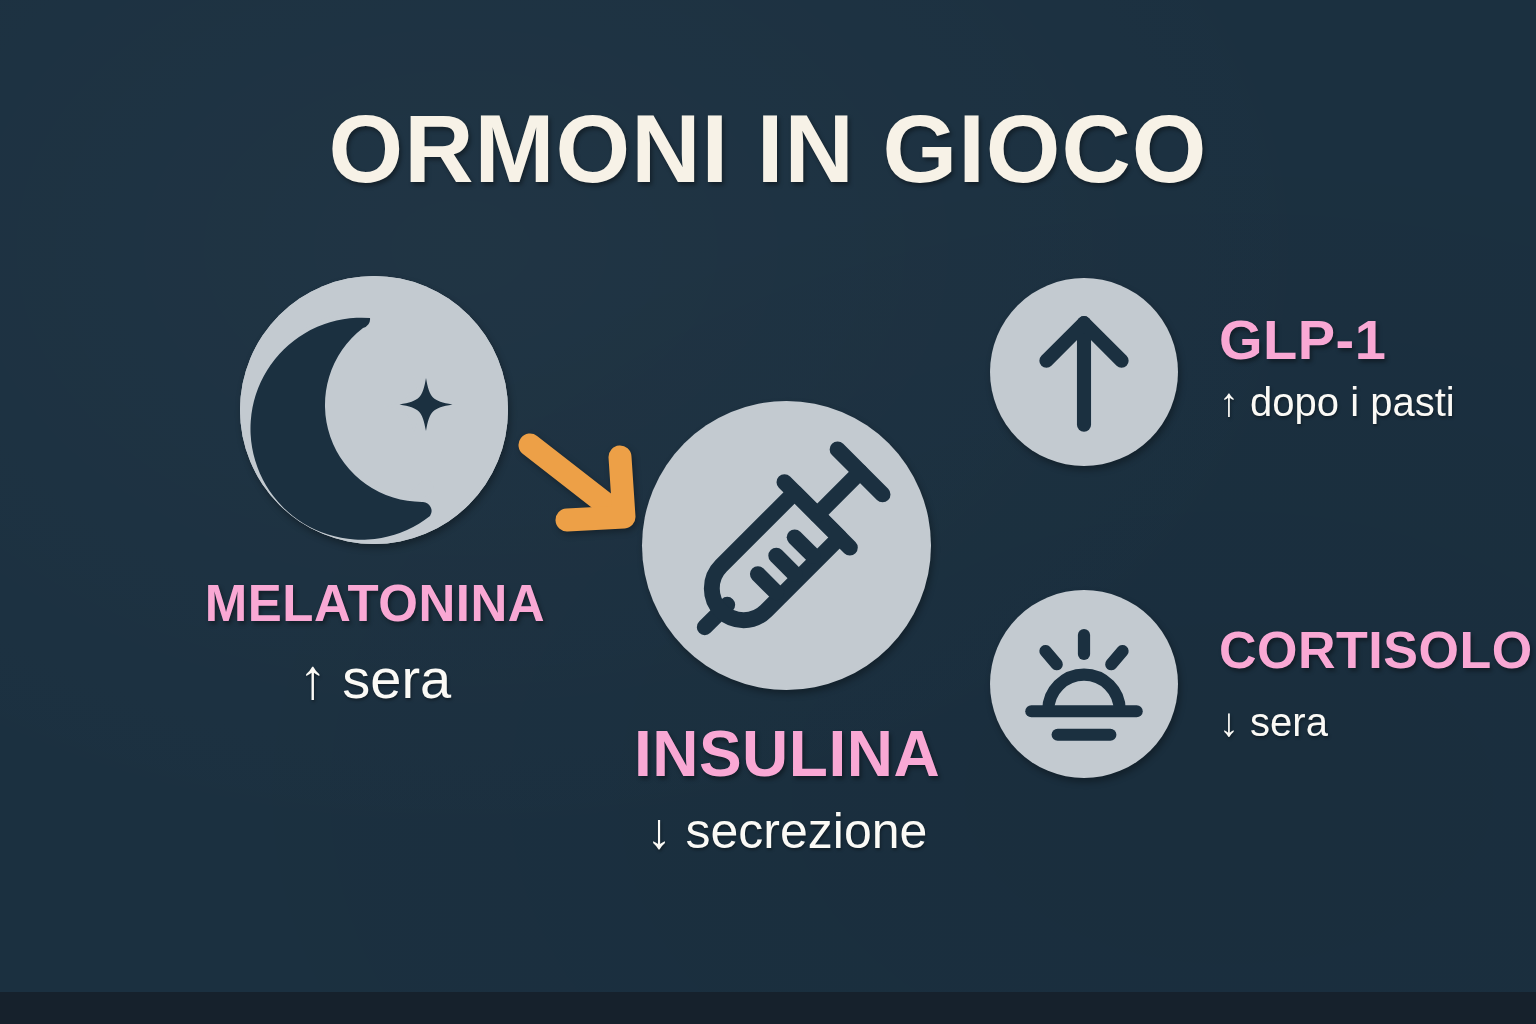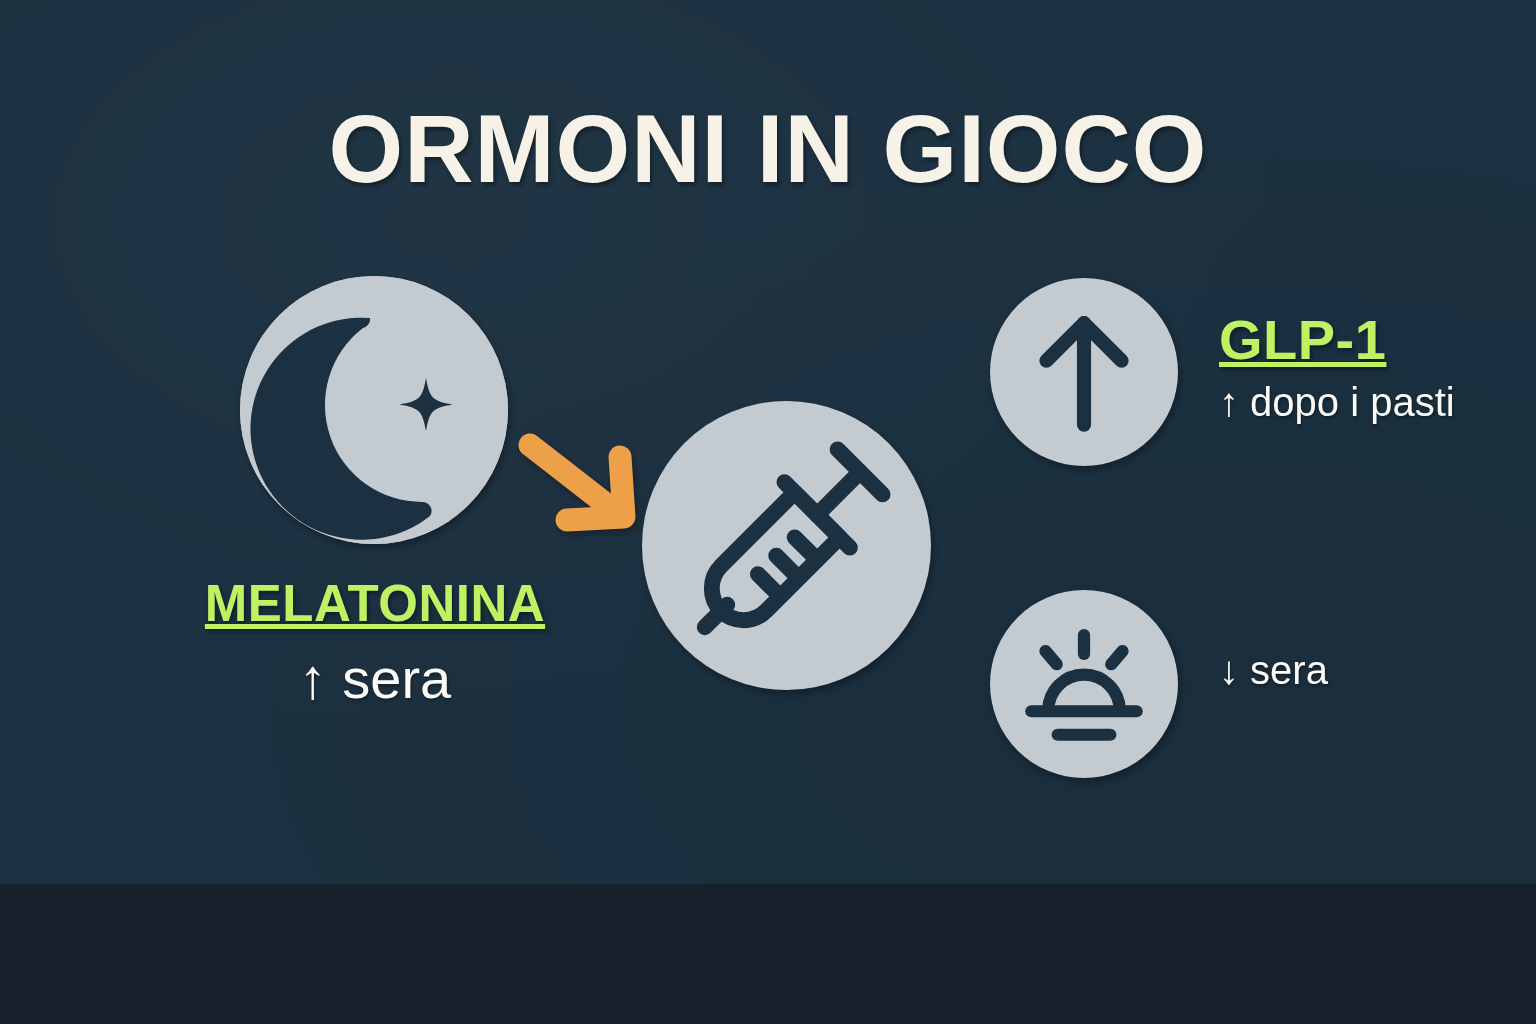--- a/index.html
+++ b/index.html
@@ -3,21 +3,21 @@
 <meta charset="utf-8">
 <style>
   html, body {
     margin: 0;
     padding: 0;
     background: #16212c;
   }
   #canvas {
     position: relative;
     width: 1536px;
-    height: 884px;
+    height: 992px;
     background: #1b3040;
     overflow: hidden;
     font-family: "Liberation Sans", sans-serif;
     -webkit-font-smoothing: antialiased;
   }
   
   #canvas::before {
     content: "";
     position: absolute;
     inset: 0;
@@ -49,25 +49,24 @@
     display: flex;
     align-items: center;
     justify-content: center;
   }
   .circle svg { display: block; }
 
   .label-block { position: absolute; }
 
   .hormone-name {
     font-weight: 700;
-    color: #bef264;
+    color: #f9a8d4;
     text-shadow: 2px 3px 4px rgba(0,0,0,0.38);
     white-space: nowrap;
     line-height: 1.0;
-    text-decoration: underline;
   }
   .hormone-sub {
     font-weight: 400;
     color: #fbfaf6;
     text-shadow: 1px 2px 3px rgba(0,0,0,0.35);
     white-space: nowrap;
     line-height: 1.0;
   }
 
   
@@ -173,20 +172,24 @@
 
         <line x1="78" y1="28" x2="122" y2="28"></line>
 
         <line x1="100" y1="92" x2="118" y2="92"></line>
         <line x1="100" y1="110" x2="118" y2="110"></line>
         <line x1="100" y1="128" x2="118" y2="128"></line>
       </g>
     </svg>
   </div>
 
+  <div class="label-block" id="insulina-labels">
+    <div class="hormone-name">INSULINA</div>
+    <div class="hormone-sub">↓ secrezione</div>
+  </div>
 
   <div class="circle" id="glp1-circle">
     <svg width="188" height="188" viewBox="0 0 100 100">
       <g stroke="#1b3040" stroke-width="7.5" stroke-linecap="round" stroke-linejoin="round" fill="none">
         <line x1="50" y1="78" x2="50" y2="24"></line>
         <polyline points="30,44 50,24 70,44"></polyline>
       </g>
     </svg>
   </div>
 
@@ -206,16 +209,17 @@
         <path d="M31 64 a19 19 0 0 1 38 0"></path>
 
         <line x1="22" y1="64.5" x2="78" y2="64.5"></line>
 
         <line x1="36" y1="77" x2="64" y2="77"></line>
       </g>
     </svg>
   </div>
 
   <div class="label-block" id="cortisolo-labels">
+    <div class="hormone-name">CORTISOLO</div>
     <div class="hormone-sub">↓ sera</div>
   </div>
 
 </div>
 
 </body></html>

